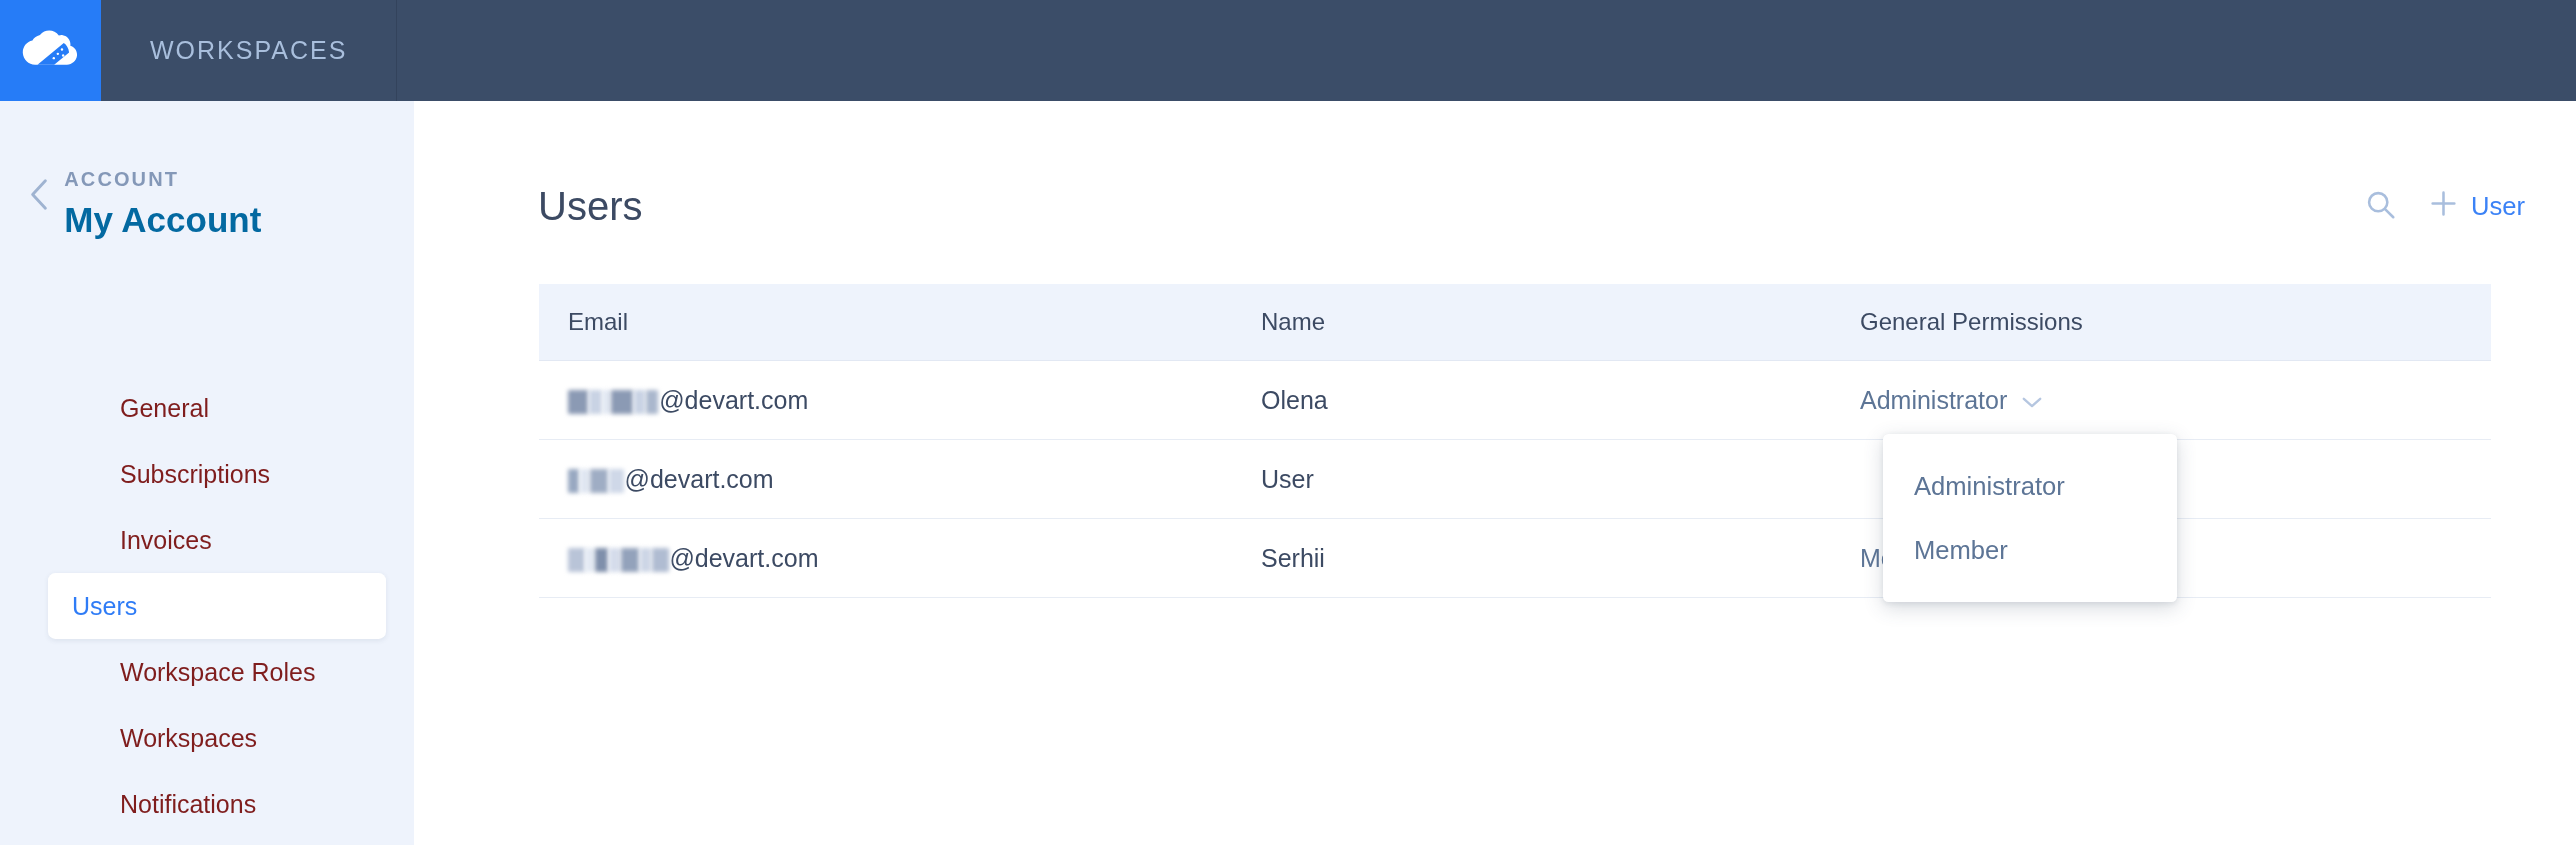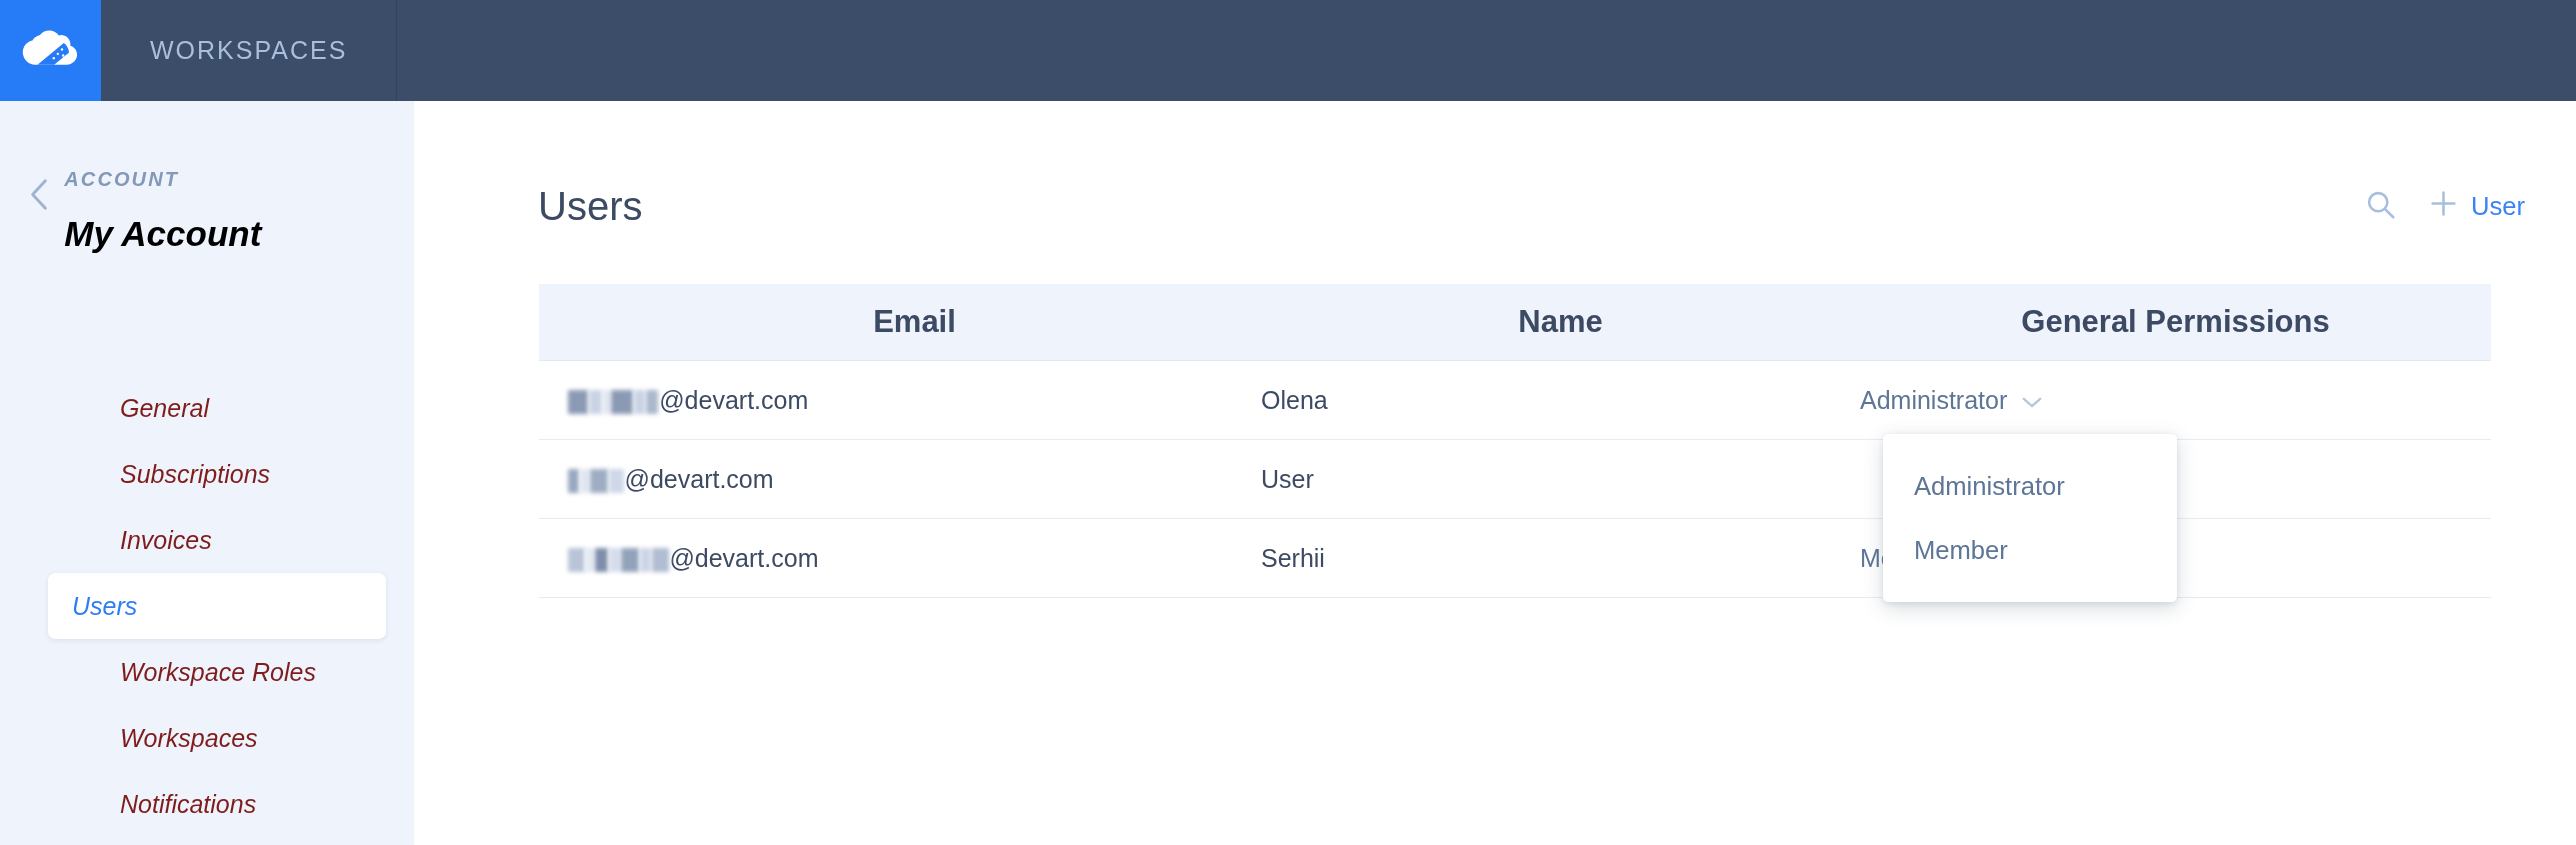--- a/index.html
+++ b/index.html
@@ -46,21 +46,20 @@
     font-weight: 400;
   }
 
   
   .sidebar {
     position: absolute;
     top: 101px; left: 0;
     width: 414px;
     height: 745px;
     background: #eef3fc;
-    font-style: italic;
   }
   .account-head {
     position: absolute;
     top: 66px;
     left: 0;
     width: 437px;
     padding-left: 20px;
     display: flex;
     align-items: flex-start;
   }
@@ -73,25 +72,25 @@
   }
   .account-texts { padding-left: 7.3px; }
   .account-kicker {
     color: #8498b8;
     font-size: 20px;
     letter-spacing: 2.1px;
     font-weight: 700;
     line-height: 24px;
   }
   .account-title {
-    color: #000000;
+    color: #0369a1;
     font-size: 35px;
     font-weight: 700;
     line-height: 48px;
-    margin-top: 19px;
+    margin-top: 5px;
     white-space: nowrap;
   }
 
   .nav { position: absolute; top: 274px; left: 0; width: 437px; }
   .nav-item {
     height: 66px;
     display: flex;
     align-items: center;
     padding-left: 72px;
     color: #7f1d1d;
@@ -158,23 +157,22 @@
     align-items: center;
     height: 79px;
     border-bottom: 0.9px solid #e7ecf4;
     background: #fff;
   }
   .col-email  { width: 722px; padding-left: 29px; }
   .col-name   { width: 599px; }
   .col-perm   { flex: 1; }
   .thead .cell {
     color: #3c4a63;
-    font-size: 31px;
-    font-weight: 700;
-    text-align: center;
+    font-size: 24px;
+    font-weight: 400;
   }
   .trow .cell {
     color: #3c4a63;
     font-size: 25px;
     font-weight: 400;
   }
   .email-cell { display: flex; align-items: center; }
   .blur {
     display: inline-block;
     height: 24px;

